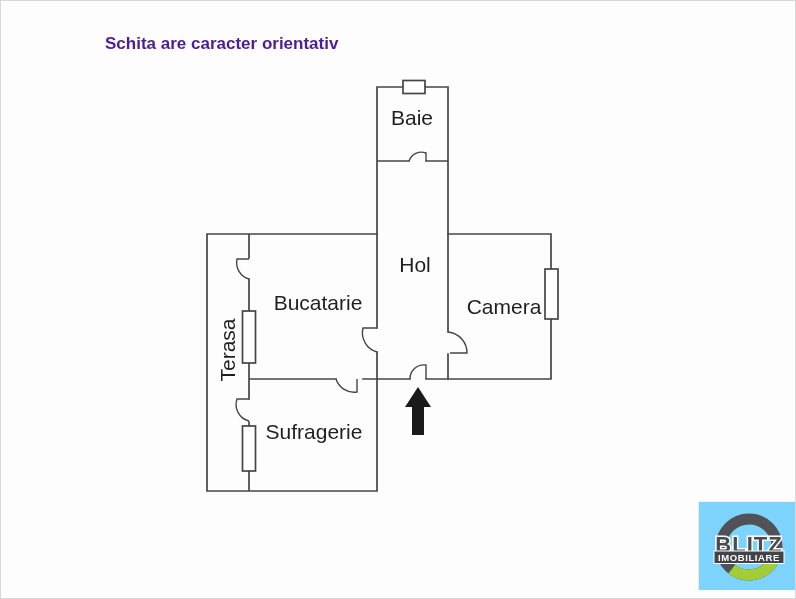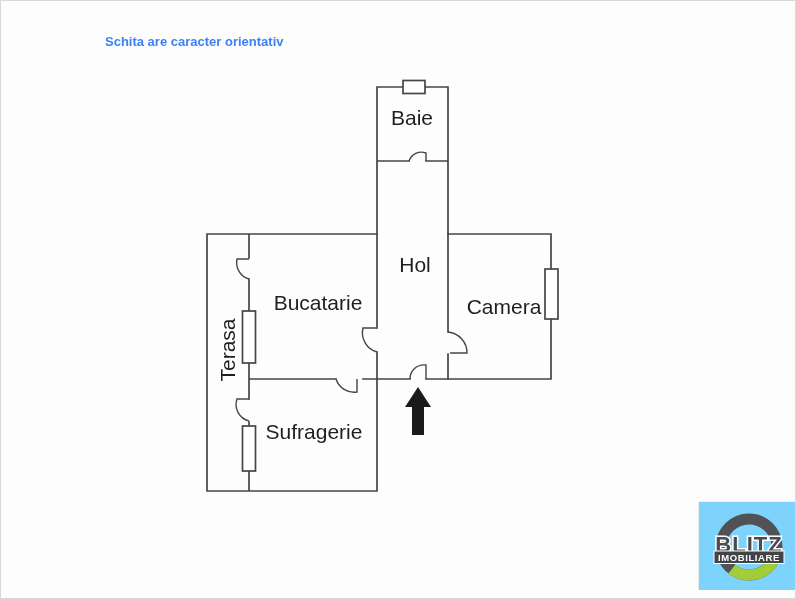--- a/index.html
+++ b/index.html
@@ -8,23 +8,23 @@
     width:796px;height:599px;
     background:#fdfdfd;
     box-sizing:border-box;
     border:1px solid #d8d8d8;
     overflow:hidden;
     font-family:"Liberation Sans", sans-serif;
   }
   #disclaimer{
     position:absolute;
     left:104px;top:33px;
-    font-size:13px;
+    font-size:17px;
     font-weight:600;
-    color:#3b82f6;
+    color:#4c1d95;
     letter-spacing:0;
   }
   #plan-svg{position:absolute;left:0;top:0;}
   .wall{fill:none;stroke:#454545;stroke-width:1.7;stroke-linecap:square;}
   .door{fill:none;stroke:#454545;stroke-width:1.4;}
   .window{fill:#ffffff;stroke:#454545;stroke-width:1.7;}
   .room-label{
     font-family:"Liberation Sans", sans-serif;
     font-size:21px;
     fill:#1f1f1f;

